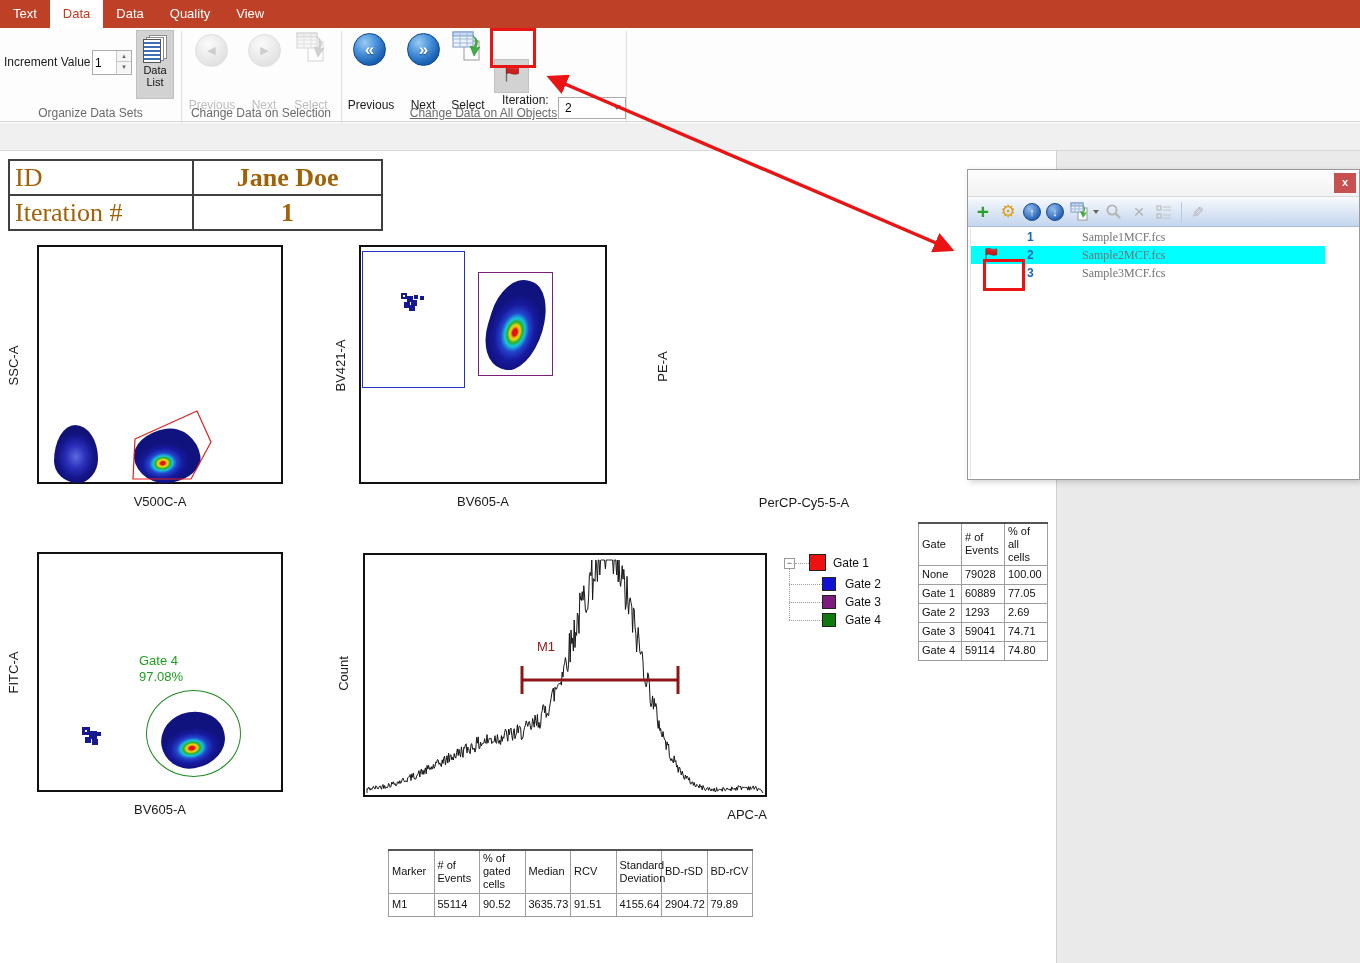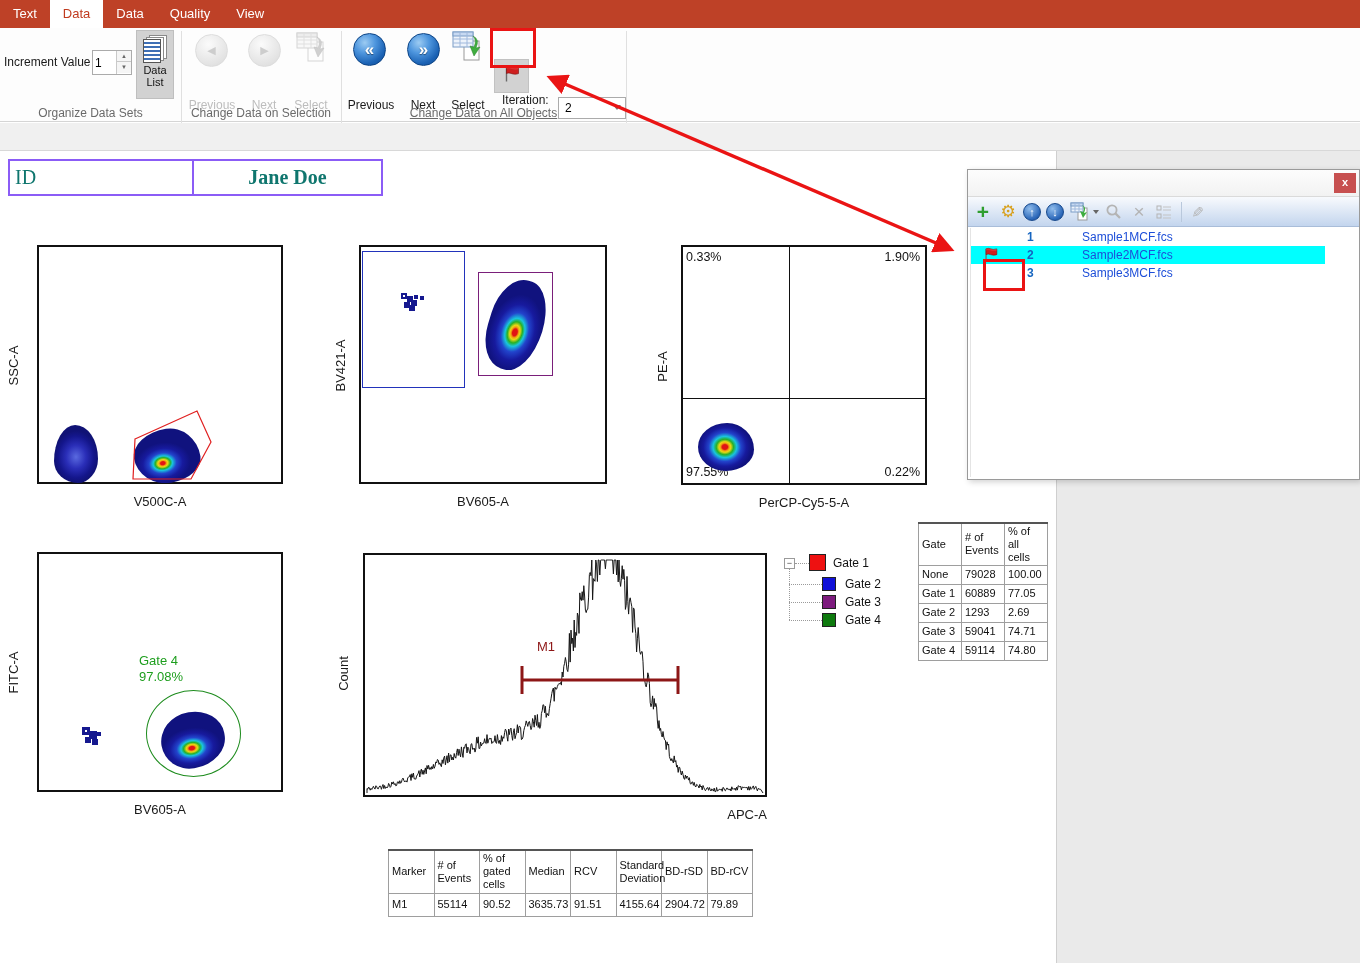--- a/index.html
+++ b/index.html
@@ -43,21 +43,21 @@
   .iterbox .val { position:absolute; left:6px; top:3px; }
   .iterbox .caret { position:absolute; right:4px; top:7px; width:0; height:0; border-left:4px solid transparent; border-right:4px solid transparent; border-top:5px solid #777; }
 
   
   .strip { position:absolute; left:0; top:123px; width:1360px; height:28px; background:#F0F0F0; border-bottom:1px solid #D8D8D8; }
   .canvas { position:absolute; left:0; top:151px; width:1056px; height:812px; background:#fff; }
   .rightbg { position:absolute; left:1056px; top:151px; width:304px; height:812px; background:#EAEAEA; border-left:1px solid #CFCFCF; }
 
   
   .infotable { position:absolute; left:8px; top:8px; width:375px; border-collapse:collapse; font-family:"Liberation Serif", serif; }
-  .infotable td { border:2px solid #8b5cf6; height:35px; font-size:20px; color:#0f766e; }
+  .infotable td { border:2px solid #404040; height:35px; font-size:26px; color:#a16207; }
   .infotable td.l { width:185px; padding-left:5px; }
   .infotable td.v { width:190px; text-align:center; font-weight:bold; }
 
   
   .plot { position:absolute; background:#fff; border:2px solid #111; }
   .xlab { position:absolute; font-size:13px; color:#1a1a1a; text-align:center; }
   .ylab { position:absolute; font-size:13px; color:#1a1a1a; transform:rotate(-90deg); transform-origin:center; white-space:nowrap; }
   .blob { position:absolute; }
   .quadline-v { position:absolute; width:1px; background:#111; }
   .quadline-h { position:absolute; height:1px; background:#111; }
@@ -104,21 +104,21 @@
   .dl-head { display:flex; height:19px; border-bottom:1px solid #EDF2F9; font-size:12px; color:#222; font-weight:bold; }
   .dl-row { display:flex; height:18px; font-size:12px; align-items:center; }
   .dl-c0 { width:41px; position:relative; border-right:1px solid transparent; height:100%; display:flex; align-items:center; justify-content:center; }
   .dl-c1 { width:62px; height:100%; display:flex; align-items:center; }
   .dl-c2 { width:251px; height:100%; display:flex; align-items:center; }
   .dl-c3 { flex:1; height:100%; }
   .dl-head .dl-c0 { border-right:1px solid #E8EEF6; }
   .dl-head .dl-c1 { border-right:1px solid #E8EEF6; padding-left:9px; }
   .dl-head .dl-c2 { border-right:1px solid #E8EEF6; padding-left:8px; }
   .dl-row .dl-c1 { padding-left:15px; color:#1565C0; font-weight:bold; }
-  .dl-row .dl-c2 { padding-left:8px; color:#1d4ed8; }
+  .dl-row .dl-c2 { padding-left:8px; color:#737373;font-family:Liberation Serif, serif; }
   .dl-row .sel { background:#00FFFF; }
 
   
   .annbox { position:absolute; border:3px solid #EA1414; z-index:72; }
   #arrowsvg { position:absolute; left:0; top:0; width:1360px; height:963px; z-index:70; pointer-events:none; }
 </style>
 </head>
 <body>
 
 <div id="app">
@@ -208,20 +208,24 @@
   <div class="rightbg"></div>
 
   <div class="canvas">
 
     <table class="infotable">
       <tbody>
           <tr>
         <td class="l">ID</td>
         <td class="v">Jane Doe</td>
       </tr>
+      <tr>
+        <td class="l">Iteration #</td>
+        <td class="v">1</td>
+      </tr>
     </tbody>
       </table>
 
     <div class="plot" style="left:37px; top:94px; width:246px; height:239px;">
       <div class="blob" style="left:15px; top:178px; width:44px; height:58px; border-radius:48% 52% 46% 54%/62% 58% 42% 38%;
            background:radial-gradient(closest-side at 50% 55%, #5A6AE0 0%, #2A2EB8 45%, #14168C 80%, #101275 100%);"></div>
       <div class="blob" style="left:95px; top:182px; width:66px; height:54px; transform:rotate(-9deg); border-radius:55% 45% 50% 50%/45% 60% 40% 55%;
            background:radial-gradient(closest-side at 42% 62%, #E11414 0%, #E11414 8%, #F0A010 13%, #EAD815 18%, #27B027 27%, #19C5DD 35%, #2244CC 50%, #171A9E 72%, #10127E 100%);"></div>
       <svg width="242" height="235" style="position:absolute; left:0; top:0;">
         <path d="M96 192 L158 164 L172 195 L152 232 L94 232 Z" fill="none" stroke="#E02020" stroke-width="1.2"></path>
@@ -234,30 +238,20 @@
       <div style="position:absolute; left:1px; top:4px; width:103px; height:137px; border:1px solid #2233BB;"></div>
       <div style="position:absolute; left:117px; top:25px; width:75px; height:104px; border:1px solid #7A1F7A;"></div>
       <div class="dotcluster" style="left:42px; top:48px;
            box-shadow:0 0 0 2px #15188F, 6px 3px 0 2px #15188F, 10px 7px 0 2px #15188F, 3px 9px 0 2px #15188F, 12px 1px 0 1px #15188F, 18px 2px 0 1px #15188F, 8px 12px 0 2px #15188F;"></div>
       <div class="blob" style="left:128px; top:32px; width:54px; height:92px; transform:rotate(17deg); border-radius:52% 48% 50% 50%/48% 52% 55% 45%;
            background:radial-gradient(closest-side at 52% 58%, #E11414 0%, #E11414 9%, #F0A010 14%, #EAD815 19%, #27B027 28%, #19C5DD 37%, #2244CC 52%, #171A9E 74%, #10127E 100%);"></div>
     </div>
     <div class="ylab" style="left:305px; top:207px; width:70px; text-align:center;">BV421-A</div>
     <div class="xlab" style="left:359px; top:343px; width:248px;">BV605-A</div>
 
-    <div class="plot" style="left:681px; top:94px; width:246px; height:240px; overflow:hidden;">
-      <div class="quadline-v" style="left:106px; top:0; height:236px;"></div>
-      <div class="quadline-h" style="left:0; top:151px; width:242px;"></div>
-      <div class="quadpct" style="left:3px; top:3px;">0.33%</div>
-      <div class="quadpct" style="right:5px; top:3px;">1.90%</div>
-      <div class="quadpct" style="left:3px; bottom:4px;">97.55%</div>
-      <div class="quadpct" style="right:5px; bottom:4px;">0.22%</div>
-      <div class="blob" style="left:15px; top:176px; width:56px; height:48px; border-radius:52% 48% 50% 50%/50% 55% 45% 50%;
-           background:radial-gradient(closest-side at 48% 50%, #E11414 0%, #E11414 10%, #F0A010 16%, #EAD815 22%, #27B027 32%, #19C5DD 44%, #2244CC 60%, #171A9E 80%, #10127E 100%);"></div>
-    </div>
     <div class="ylab" style="left:637px; top:208px; width:50px; text-align:center;">PE-A</div>
     <div class="xlab" style="left:681px; top:344px; width:246px;">PerCP-Cy5-5-A</div>
 
     <div class="plot" style="left:37px; top:401px; width:246px; height:240px;">
       <div class="gatetext" style="left:100px; top:99px;">Gate 4</div>
       <div class="gatetext" style="left:100px; top:115px;">97.08%</div>
       <div class="gatecircle" style="left:107px; top:136px; width:95px; height:87px;"></div>
       <div class="dotcluster" style="left:46px; top:176px;
            box-shadow:0 0 0 3px #15188F, 7px 4px 0 3px #15188F, 2px 9px 0 2px #15188F, 9px 11px 0 2px #15188F, 13px 3px 0 1px #15188F;"></div>
       <div class="blob" style="left:122px; top:158px; width:64px; height:56px; transform:rotate(-10deg); border-radius:50% 50% 55% 45%/52% 48% 50% 50%;

